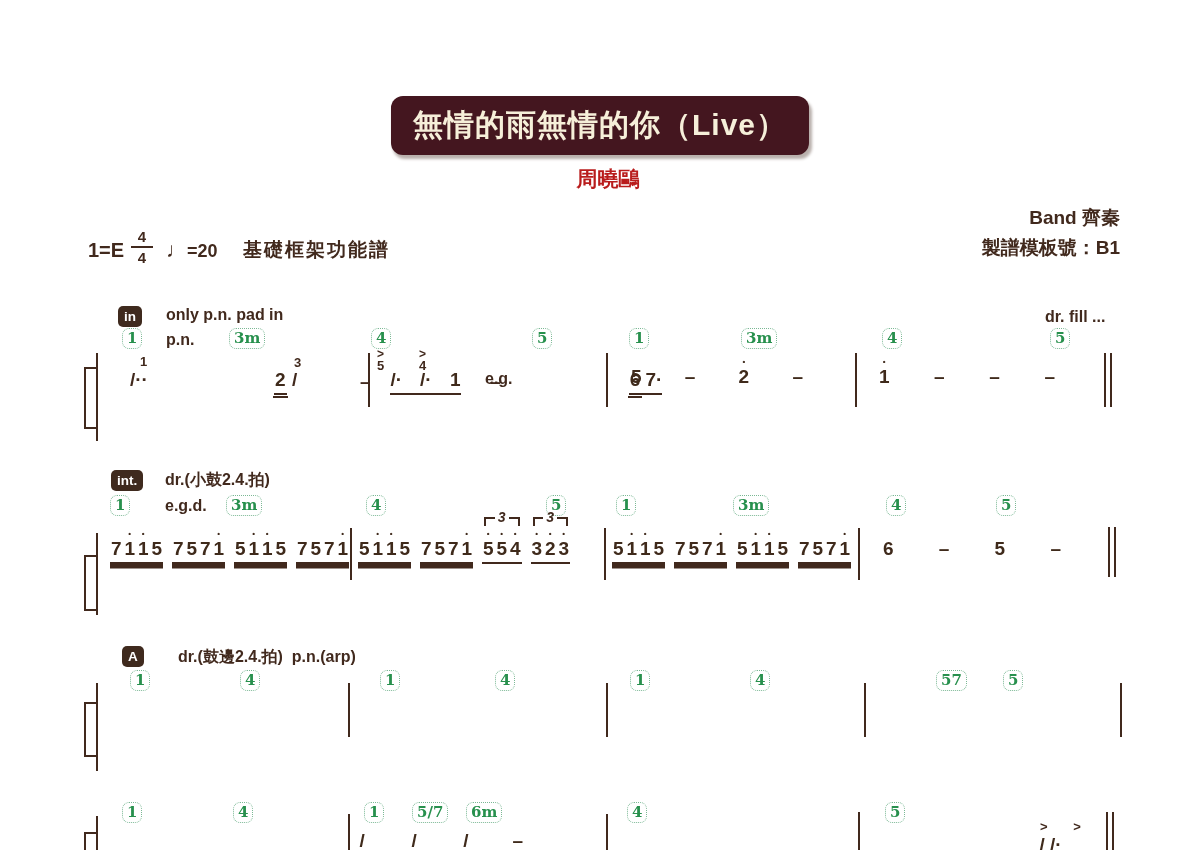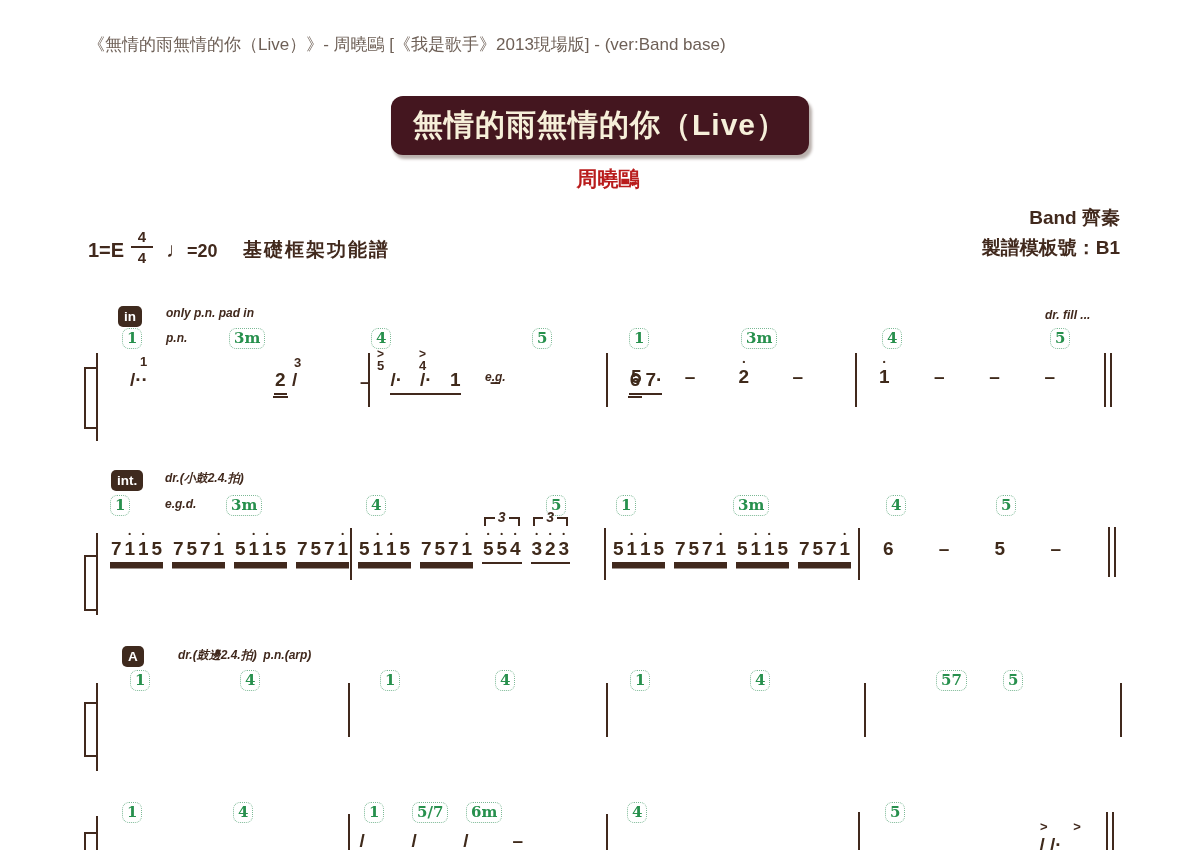--- a/index.html
+++ b/index.html
@@ -19,21 +19,21 @@
   .frac .ft{border-bottom:2.5px solid #41291d;padding-bottom:2px;}
   .frac .fb{padding-top:2px;}
   .tempo{left:166px;top:238px;font-size:18px;font-weight:bold;}
   .tempo .g{font-size:21px;}
   .stype{left:243px;top:237px;font-size:19px;font-weight:bold;letter-spacing:2px;white-space:pre;}
   
   .dbadge{background:#3f2a1e;color:#fff;font-weight:bold;font-size:13.5px;line-height:15px;
           padding:3px 6px;border-radius:5px;white-space:pre;}
   .chord{font-family:"DejaVu Serif",serif;font-weight:bold;font-size:15px;line-height:17px;color:#27904d;
          border:1.6px dotted #7ab894;border-radius:7px;padding:1px 4px;background:#fff;white-space:pre;}
-  .ann{font-size:12px;font-weight:bold;white-space:pre;font-style:italic;}
+  .ann{font-size:16px;font-weight:bold;white-space:pre;}
   
   .bl{width:2.2px;background:#41291d;}
   .bracket{border:2.4px solid #41291d;border-right:none;background:transparent;}
   .bracket.open{border-bottom:none;}
   
   .mrow{position:absolute;display:flex;}
   .flow .ngroup{margin-right:9px;}
   .spread{justify-content:space-between;}
   .spread .ngroup{margin:0;}
   .ngroup{display:inline-flex;gap:1px;position:relative;align-items:flex-end;padding-bottom:2px;}
@@ -50,21 +50,20 @@
   .acc{font-size:12px;font-weight:bold;line-height:10px;}
   .ng1{font-size:19px;font-weight:bold;line-height:22px;white-space:pre;}
   .xu::after{content:"";position:absolute;left:-1px;right:-1px;bottom:-7px;height:2.5px;background:#41291d;}
 </style>
 </head>
 <body>
 
 <div class="page">
 
   
-  <div class="abs hdr" style="left:88px;top:33px;">《無情的雨無情的你（Live）》- 周曉鷗 [《我是歌手》2013現場版] - (ver:Band base)</div>
 
   
   <div class="abs titlebox">無情的雨無情的你（Live）</div>
   <div class="abs artist">周曉鷗</div>
 
   
   <div class="abs meta-r" style="top:205px;">Band 齊秦</div>
   <div class="abs meta-r" style="top:235px;">製譜模板號：B1</div>
 
   

